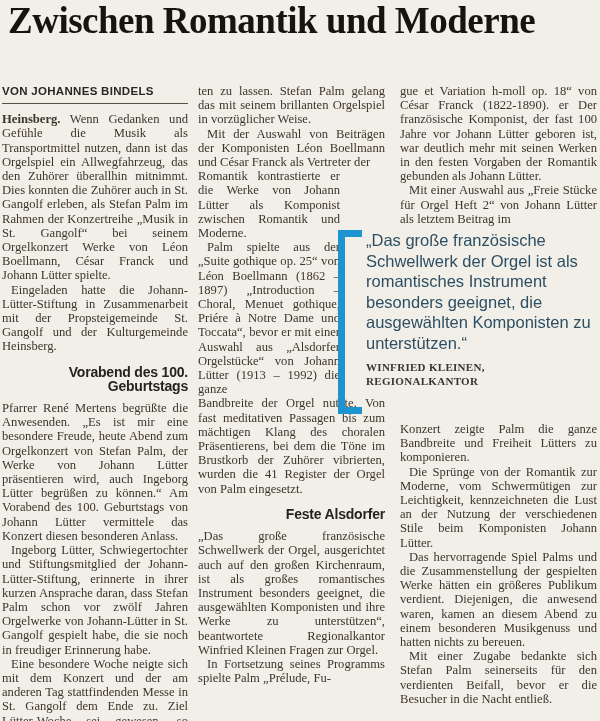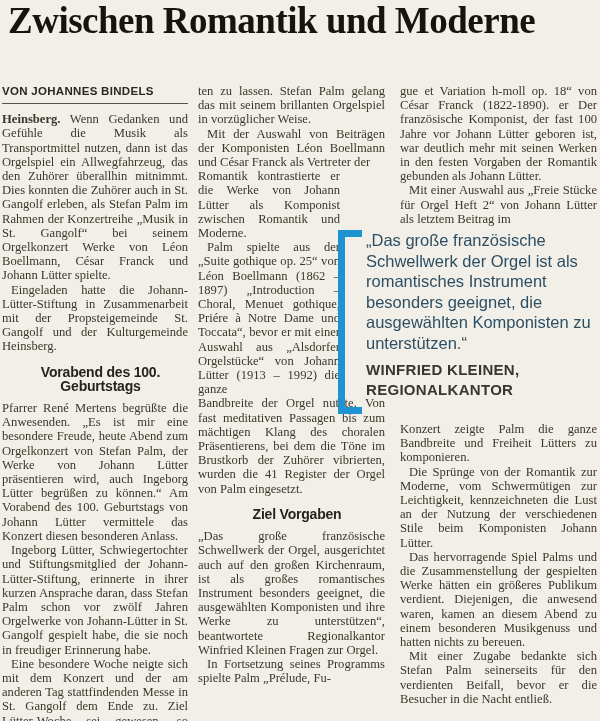--- a/index.html
+++ b/index.html
@@ -40,42 +40,42 @@
   }
   .byline-rule{border:none;border-top:1.6px solid #5a5343;margin:5px 0 8px 0;}
 
   p{margin:0;}
   .pblock p + p{text-indent:9px;}
   .indent-all p{text-indent:9px;}
 
   .subhead{
     font-family:"Liberation Sans", sans-serif;
     font-size:14px;font-weight:bold;color:#26231c;
-    text-align:center;margin:11px 0 8px 11px;letter-spacing:-0.2px;
+    text-align:right;margin:11px 0 8px 11px;letter-spacing:-0.2px;
   }
 
   .narrow{width:142px;}
   .col3-spacer{height:196px;}
 
   .pullquote{position:absolute;left:338px;top:226px;width:260px;}
   .pq-bracket{
     position:absolute;left:0;top:4px;width:24px;height:184px;
     border:7px solid #1e93d1;border-right:none;
     box-sizing:border-box;
   }
   .pq-text{
     margin:4px 0 0 28px;
     font-family:"Liberation Sans", sans-serif;
     font-size:16.5px;line-height:20.5px;color:#2e4f63;
     text-align:left;
   }
   .pq-attr{
     margin:7px 0 0 28px;
-    font-family:Liberation Sans, sans-serif;
-    font-size:15px;font-weight:bold;line-height:1.3;
+    font-family:Liberation Serif, serif;
+    font-size:11px;font-weight:bold;line-height:1.3;
     color:#38362e;letter-spacing:0.3px;text-align:left;
   }
 </style>
 </head>
 <body>
 
 <div class="page">
 
   <h1 class="headline">Zwischen Romantik und Moderne</h1>
 
@@ -102,21 +102,21 @@
         <p>ten zu lassen. Stefan Palm gelang das mit seinem brillanten Orgelspiel in vorzüglicher Weise.</p>
         <p>Mit der Auswahl von Beiträgen der Komponisten Léon Boellmann und César Franck als Vertreter der</p>
       </div>
     <div class="pblock narrow">
         <p>Romantik kontrastierte er die Werke von Johann Lütter als Komponist zwischen Romantik und Moderne.</p>
         <p>Palm spielte aus der „Suite gothique op. 25“ von Léon Boellmann (1862 – 1897) „Introduction – Choral, Menuet gothique, Priére à Notre Dame und Toccata“, bevor er mit einer Auswahl aus „Alsdorfer Orgelstücke“ von Johann Lütter (1913 – 1992) die ganze</p>
       </div>
     <div class="pblock">
         <p>Bandbreite der Orgel nutzte. Von fast meditativen Passagen bis zum mächtigen Klang des choralen Präsentierens, bei dem die Töne im Brustkorb der Zuhörer vibrierten, wurden die 41 Register der Orgel von Palm eingesetzt.</p>
       </div>
-    <h3 class="subhead">Ziel Vorgaben</h3>
+    <h3 class="subhead">Feste Alsdorfer</h3>
     <div class="pblock">
         <p>„Das große französische Schwellwerk der Orgel, ausgerichtet auch auf den großen Kirchenraum, ist als großes romantisches Instrument besonders geeignet, die ausgewählten Komponisten und ihre Werke zu unterstützen“, beantwortete Regionalkantor Winfried Kleinen Fragen zur Orgel.</p>
         <p>In Fortsetzung seines Programms spielte Palm „Prélude, Fu-</p>
       </div>
   </div>
 
   <div class="col col3">
     <div class="pblock">
         <p>gue et Variation h-moll op. 18“ von César Franck (1822-1890). er Der französische Komponist, der fast 100 Jahre vor Johann Lütter geboren ist, war deutlich mehr mit seinen Werken in den festen Vorgaben der Romantik gebunden als Johann Lütter.</p>
         <p>Mit einer Auswahl aus „Freie Stücke für Orgel Heft 2“ von Johann Lütter als letztem Beitrag im</p>

